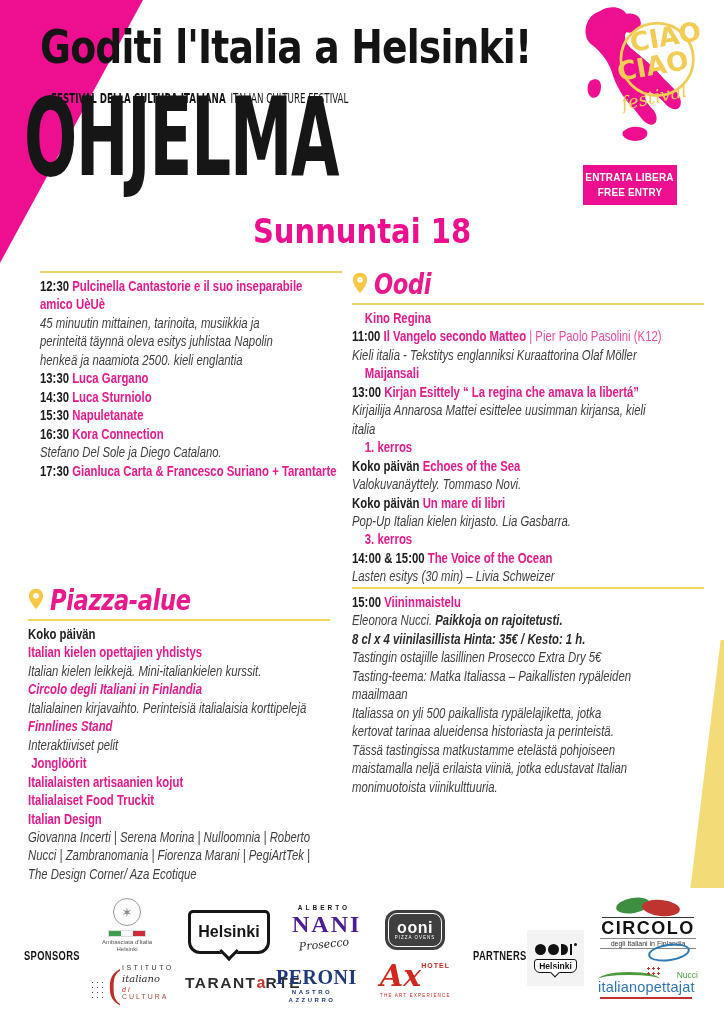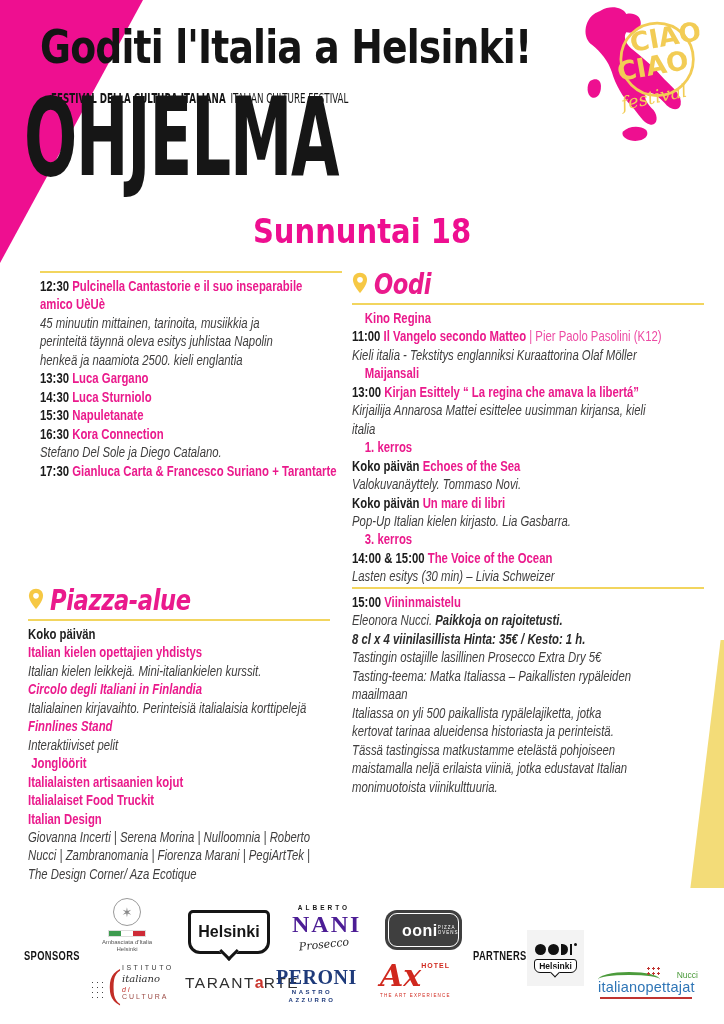--- a/index.html
+++ b/index.html
@@ -79,40 +79,40 @@
               transform:translateX(-50%) rotate(45deg);}
   .hki-word{font-size:16px;font-weight:700;color:#151515;}
 
   .nani{left:292px;top:904px;width:64px;text-align:center;}
   .nani-top{font-size:6.5px;font-weight:700;letter-spacing:3px;color:#191919;}
   .nani-name{font-family:"Liberation Serif",serif;font-size:24px;font-weight:700;letter-spacing:2px;color:#4c1d95;}
   .nani-script{font-family:"DejaVu Serif",serif;font-style:italic;font-size:11px;color:#262626;
                transform:rotate(-6deg);}
 
   .ooni-badge{left:385px;top:910px;width:60px;height:40px;background:#3F3F3F;border-radius:12px;
-              display:flex;flex-direction:row;align-items:center;justify-content:center;padding-left:17px;}
+              display:flex;flex-direction:column;align-items:center;justify-content:center;}
   .ooni-badge:before{content:"";position:absolute;inset:3px;border:1.5px solid #fff;border-radius:9px;}
   .ooni-name{color:#fff;font-size:16px;font-weight:700;line-height:15px;letter-spacing:.5px;}
   .ooni-sub{color:#fff;font-size:4.5px;letter-spacing:1px;}
 
   .iic{left:92px;top:964px;width:90px;}
   .iic-dots{position:absolute;left:-2px;top:16px;width:15px;height:20px;
             background:radial-gradient(circle,#444 26%,transparent 28%);background-size:5px 5px;}
   .iic-paren{position:absolute;left:16px;top:-4px;font-family:"Liberation Serif",serif;
              font-size:40px;color:#C22D26;font-weight:400;}
   .iic-col{margin-left:30px;}
   .iic-l1{font-size:7px;letter-spacing:2.5px;color:#3a3a3a;}
   .iic-l2{font-family:"DejaVu Serif",serif;font-style:italic;font-size:10px;color:#2f2f2f;line-height:15px;}
   .iic-l34{font-size:7px;letter-spacing:2px;color:#B5443E;}
   .iic-di{display:inline;color:#C22D26;font-style:italic;}
   .iic-l4{display:inline;color:#9b4a44;}
 
   .tarant{left:185px;top:974px;width:100px;white-space:nowrap;}
   .tarant span{display:inline;}
-  .t-pre,.t-post{font-size:15.5px;letter-spacing:1.5px;color:#2f2f2f;font-weight:400;}
+  .t-pre,.t-post{font-size:15.5px;letter-spacing:1.5px;color:#2f2f2f;font-weight:700;}
   .t-a{font-size:16px;font-weight:700;color:#C9342C;}
 
   .peroni{left:276px;top:966px;width:72px;text-align:center;}
   .p-name{font-family:"Liberation Serif",serif;font-size:20px;font-weight:700;color:#1E3A7A;letter-spacing:.5px;}
   .p-sub{font-size:6px;font-weight:700;letter-spacing:2.5px;color:#1E3A7A;line-height:7.5px;}
 
   .ax{left:380px;top:960px;width:72px;}
   .ax-hotel{position:absolute;right:2px;top:2px;font-size:7px;font-weight:700;letter-spacing:1px;color:#D0281E;}
   .ax-name{font-family:"DejaVu Serif",serif;font-style:italic;font-weight:700;font-size:30px;
            color:#D0281E;line-height:32px;}
@@ -171,20 +171,24 @@
   <svg class="italy-map" viewBox="0 0 160 170">
     <path fill="#EE0F90" d="M38,6 C48,0 62,2 66,10 C74,8 82,12 82,20 C82,28 74,32 66,30 C62,36 66,44 74,50 C86,60 98,70 108,82 C118,92 128,100 126,110 C124,118 114,116 108,108 C102,102 94,94 88,98 C84,102 90,110 96,116 C102,124 100,134 92,132 C84,130 80,120 72,112 C62,102 54,88 50,74 C46,62 38,52 28,44 C18,36 20,22 26,14 C30,9 34,8 38,6 Z"></path>
     <path fill="#EE0F90" d="M62,140 C68,134 80,132 88,138 C92,144 86,150 76,150 C68,150 60,146 62,140 Z"></path>
     <path fill="#EE0F90" d="M26,84 C32,80 38,82 38,90 C38,98 34,104 28,102 C22,100 22,88 26,84 Z"></path>
     <circle cx="100" cy="60" r="40" fill="none" stroke="#F2CC55" stroke-width="3"></circle>
     <text class="ciao-word" x="72" y="52" transform="rotate(-10 72 52)">CIAO</text>
     <text class="ciao-word" x="58" y="84" transform="rotate(-10 58 84)">CIAO</text>
     <text class="ciao-script" x="62" y="116" transform="rotate(-12 62 116)">festival</text>
   </svg>
 
+  <div class="entry-badge">
+    <span>ENTRATA LIBERA</span>
+    <span>FREE ENTRY</span>
+  </div>
 
   <div class="day-heading">Sunnuntai 18</div>
 
   <div class="section" style="left:40px;top:268px;width:302px">
     <div class="sec-rule"></div>
     <div class="sec-body w-left">
         <div class="pl"><span class="r-time">12:30 </span><span class="r-title">Pulcinella Cantastorie e il suo inseparabile</span></div>
         <div class="pl"><span class="r-title">amico UèUè</span></div>
         <div class="pl"><span class="r-desc">45 minuutin mittainen, tarinoita, musiikkia ja</span></div>
         <div class="pl"><span class="r-desc">perinteitä täynnä oleva esitys juhlistaa Napolin</span></div>
@@ -336,20 +340,30 @@
         <i class="om-c"></i>
         <i class="om-h"></i>
         <i class="om-b"></i>
         <i class="om-d"></i>
       </div>
     <div class="oodi-shield">
       <span>Helsinki</span>
     </div>
   </div>
 
+  <div class="logo circolo">
+    <div class="cir-blobs">
+        <i class="cb-g"></i>
+        <i class="cb-r"></i>
+        <i class="cb-line"></i>
+      </div>
+    <span class="cir-name">CIRCOLO</span>
+    <span class="cir-sub">degli Italiani in Finlandia</span>
+    <i class="cir-swirl"></i>
+  </div>
 
   <div class="logo sio">
     <i class="sio-arc"></i>
     <i class="sio-dots"></i>
     <span class="sio-top">Nucci</span>
     <span class="sio-name">italianopettajat</span>
     <i class="sio-bar"></i>
   </div>
 
 </div>

